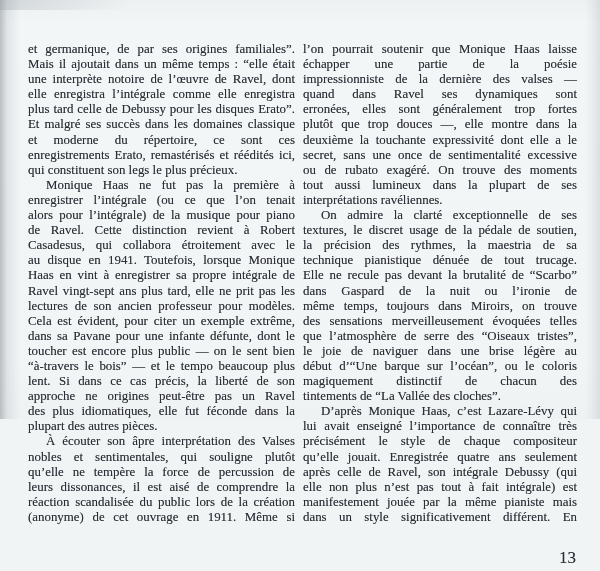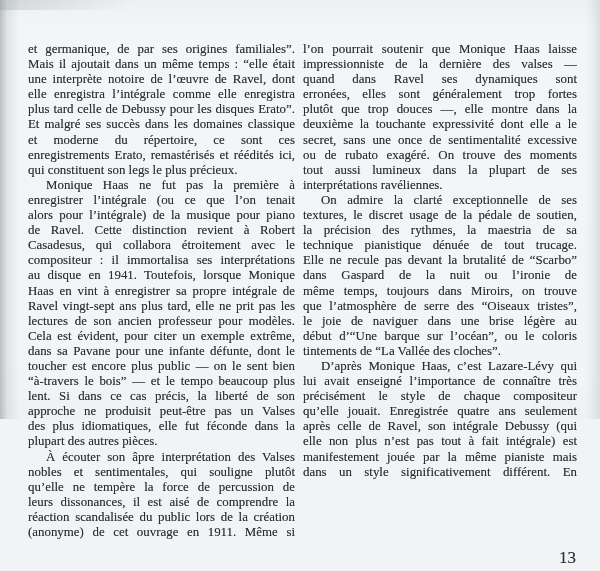--- a/index.html
+++ b/index.html
@@ -67,61 +67,63 @@
       <div class="line"><span>plus tard celle de Debussy pour les disques Erato”.</span></div>
       <div class="line"><span>Et malgré ses succès dans les domaines classique</span></div>
       <div class="line"><span>et moderne du répertoire, ce sont ces</span></div>
       <div class="line"><span>enregistrements Erato, remastérisés et réédités ici,</span></div>
       <div class="line end"><span>qui constituent son legs le plus précieux.</span></div>
       <div class="line ind"><span>Monique Haas ne fut pas la première à</span></div>
       <div class="line"><span>enregistrer l’intégrale (ou ce que l’on tenait</span></div>
       <div class="line"><span>alors pour l’intégrale) de la musique pour piano</span></div>
       <div class="line"><span>de Ravel. Cette distinction revient à Robert</span></div>
       <div class="line"><span>Casadesus, qui collabora étroitement avec le</span></div>
-      <div class="line"><span>compositeur : il immortalisa ses interprétations</span></div>
       <div class="line"><span>au disque en 1941. Toutefois, lorsque Monique</span></div>
       <div class="line"><span>Haas en vint à enregistrer sa propre intégrale de</span></div>
       <div class="line"><span>Ravel vingt-sept ans plus tard, elle ne prit pas les</span></div>
       <div class="line"><span>lectures de son ancien professeur pour modèles.</span></div>
       <div class="line"><span>Cela est évident, pour citer un exemple extrême,</span></div>
       <div class="line"><span>dans sa </span><span class="it">Pavane pour une infante défunte</span><span>, dont le</span></div>
       <div class="line"><span>toucher est encore plus public — on le sent bien</span></div>
       <div class="line"><span>“à-travers le bois” — et le tempo beaucoup plus</span></div>
       <div class="line"><span>lent. Si dans ce cas précis, la liberté de son</span></div>
-      <div class="line"><span>approche ne produisit peut-être pas un Valses</span></div>
+      <div class="line"><span>approche ne origines peut-être pas un Ravel</span></div>
       <div class="line"><span>des plus idiomatiques, elle fut féconde dans la</span></div>
       <div class="line end"><span>plupart des autres pièces.</span></div>
       <div class="line ind"><span>À écouter son âpre interprétation des </span><span class="it">Valses</span></div>
       <div class="line"><span class="it">nobles et sentimentales</span><span>, qui souligne plutôt</span></div>
       <div class="line"><span>qu’elle ne tempère la force de percussion de</span></div>
       <div class="line"><span>leurs dissonances, il est aisé de comprendre la</span></div>
       <div class="line"><span>réaction scandalisée du public lors de la création</span></div>
       <div class="line"><span>(anonyme) de cet ouvrage en 1911. Même si</span></div>
     </div>
   <div class="col col-right" id="col-right">
       <div class="line"><span>l’on pourrait soutenir que Monique Haas laisse</span></div>
+      <div class="line"><span>échapper une partie de la poésie</span></div>
       <div class="line"><span>impressionniste de la dernière des valses —</span></div>
       <div class="line"><span>quand dans Ravel ses dynamiques sont</span></div>
       <div class="line"><span>erronées, elles sont généralement trop fortes</span></div>
       <div class="line"><span>plutôt que trop douces —, elle montre dans la</span></div>
       <div class="line"><span>deuxième la touchante expressivité dont elle a le</span></div>
       <div class="line"><span>secret, sans une once de sentimentalité excessive</span></div>
       <div class="line"><span>ou de rubato exagéré. On trouve des moments</span></div>
       <div class="line"><span>tout aussi lumineux dans la plupart de ses</span></div>
       <div class="line end"><span>interprétations ravéliennes.</span></div>
       <div class="line ind"><span>On admire la clarté exceptionnelle de ses</span></div>
       <div class="line"><span>textures, le discret usage de la pédale de soutien,</span></div>
       <div class="line"><span>la précision des rythmes, la maestria de sa</span></div>
       <div class="line"><span>technique pianistique dénuée de tout trucage.</span></div>
       <div class="line"><span>Elle ne recule pas devant la brutalité de “Scarbo”</span></div>
       <div class="line"><span>dans </span><span class="it">Gaspard de la nuit</span><span> ou l’ironie de</span></div>
       <div class="line"><span>même temps, toujours dans </span><span class="it">Miroirs</span><span>, on trouve</span></div>
+      <div class="line"><span>des sensations merveilleusement évoquées telles</span></div>
       <div class="line"><span>que l’atmosphère de serre des “Oiseaux tristes”,</span></div>
       <div class="line"><span>le joie de naviguer dans une brise légère au</span></div>
       <div class="line"><span>début d’“Une barque sur l’océan”, ou le coloris</span></div>
+      <div class="line"><span>magiquement distinctif de chacun des</span></div>
       <div class="line end"><span>tintements de “La Vallée des cloches”.</span></div>
       <div class="line ind"><span>D’après Monique Haas, c’est Lazare-Lévy qui</span></div>
       <div class="line"><span>lui avait enseigné l’importance de connaître très</span></div>
       <div class="line"><span>précisément le style de chaque compositeur</span></div>
       <div class="line"><span>qu’elle jouait. Enregistrée quatre ans seulement</span></div>
       <div class="line"><span>après celle de Ravel, son intégrale Debussy (qui</span></div>
       <div class="line"><span>elle non plus n’est pas tout à fait intégrale) est</span></div>
       <div class="line"><span>manifestement jouée par la même pianiste mais</span></div>
       <div class="line"><span>dans un style significativement différent. En</span></div>
     </div>

